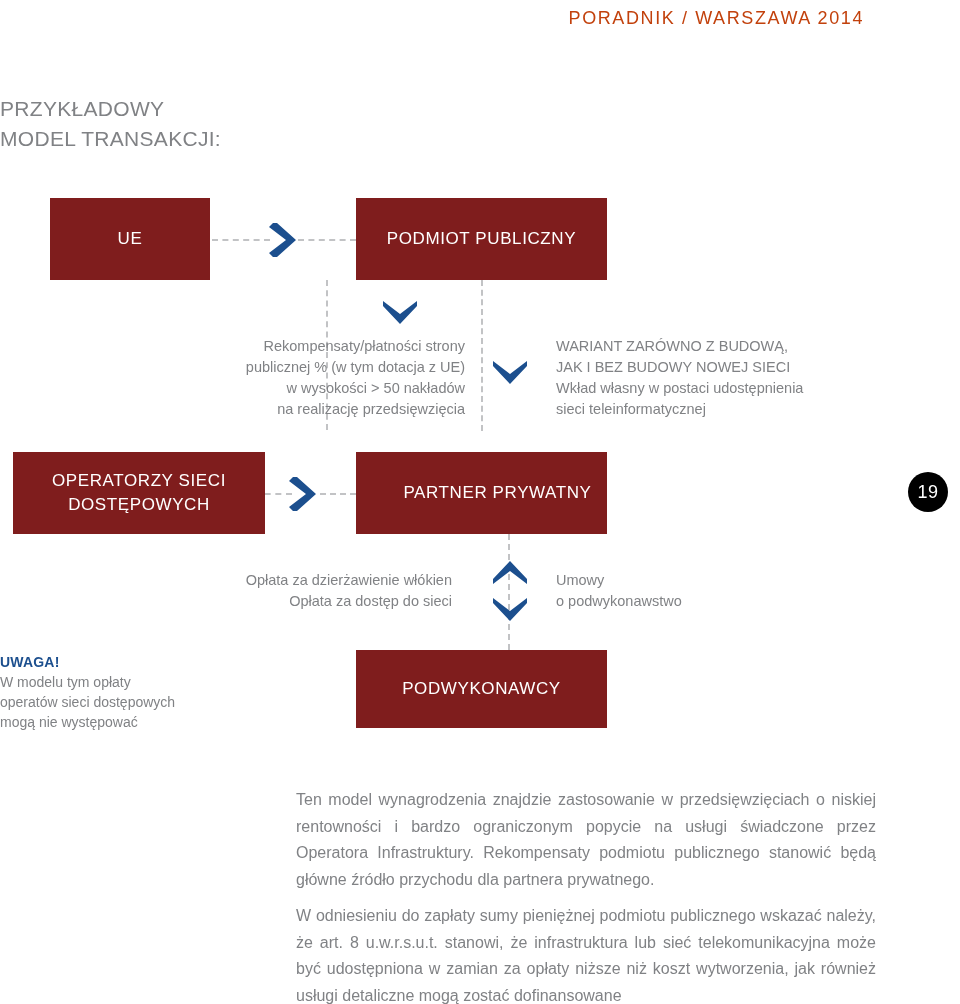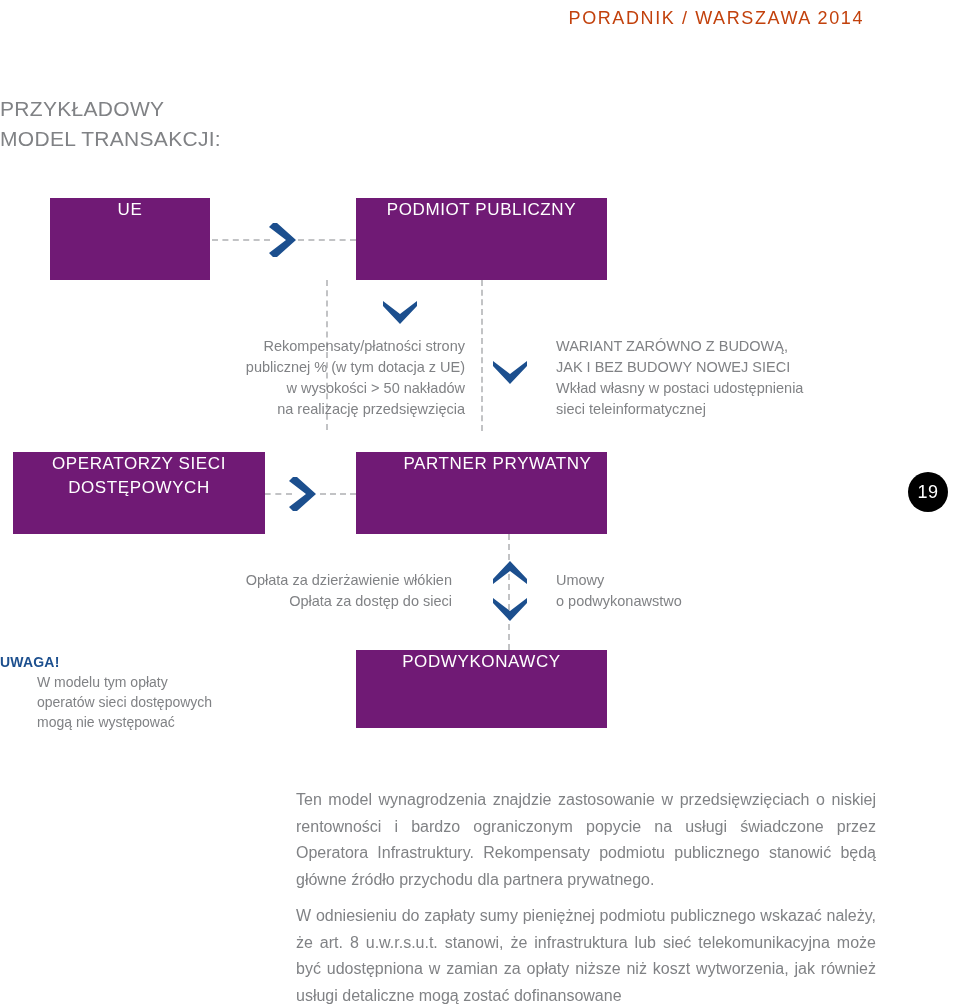--- a/index.html
+++ b/index.html
@@ -42,23 +42,24 @@
     font-size: 21px;
     line-height: 30px;
     color: #808285;
     letter-spacing: 0.3px;
   }
   .section-title .line { display: block; white-space: nowrap; }
 
   
   .dbox {
     position: absolute;
-    background: #701a75;
+    background: #7f1d1d;
     color: #ffffff;
     display: flex;
+    align-items: center;
     justify-content: center;
     text-align: center;
     font-size: 17px;
     letter-spacing: 0.6px;
     line-height: 24px;
     box-sizing: border-box;
   }
 
   #box-ue        { left: 50px;  top: 198px; width: 160px; height: 82px; }
   #box-podmiot   { left: 356px; top: 198px; width: 251px; height: 82px; }
@@ -137,21 +138,21 @@
     line-height: 20px;
     color: #808285;
   }
   #uwaga .head {
     display: block;
     color: #1c4f8e;
     font-weight: bold;
     font-size: 14px;
     letter-spacing: 0.2px;
   }
-  #uwaga .l { display: block; white-space: nowrap; padding-left: 37px; }
+  #uwaga .l { display: block; white-space: nowrap; }
 
   
   #page-badge {
     position: absolute;
     left: 908px;
     top: 472px;
     width: 40px;
     height: 40px;
     border-radius: 50%;
     background: #000000;

